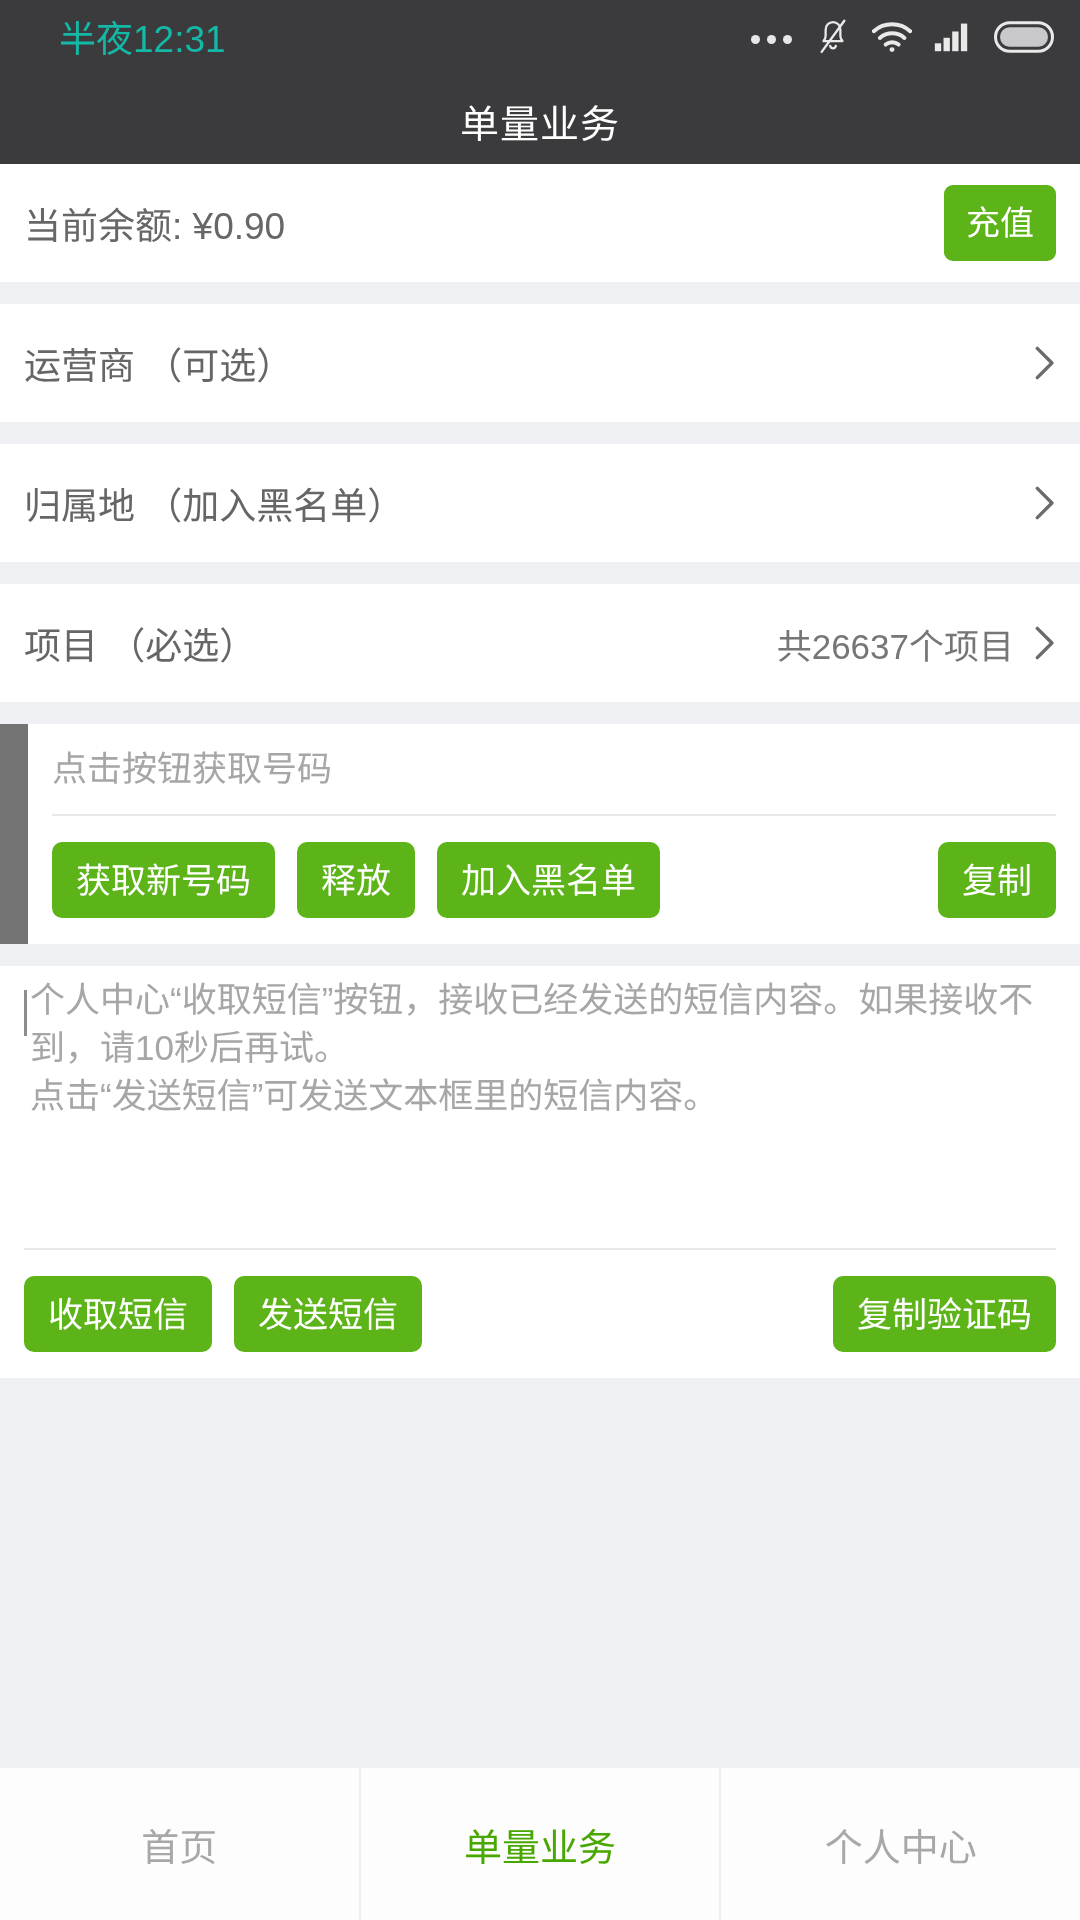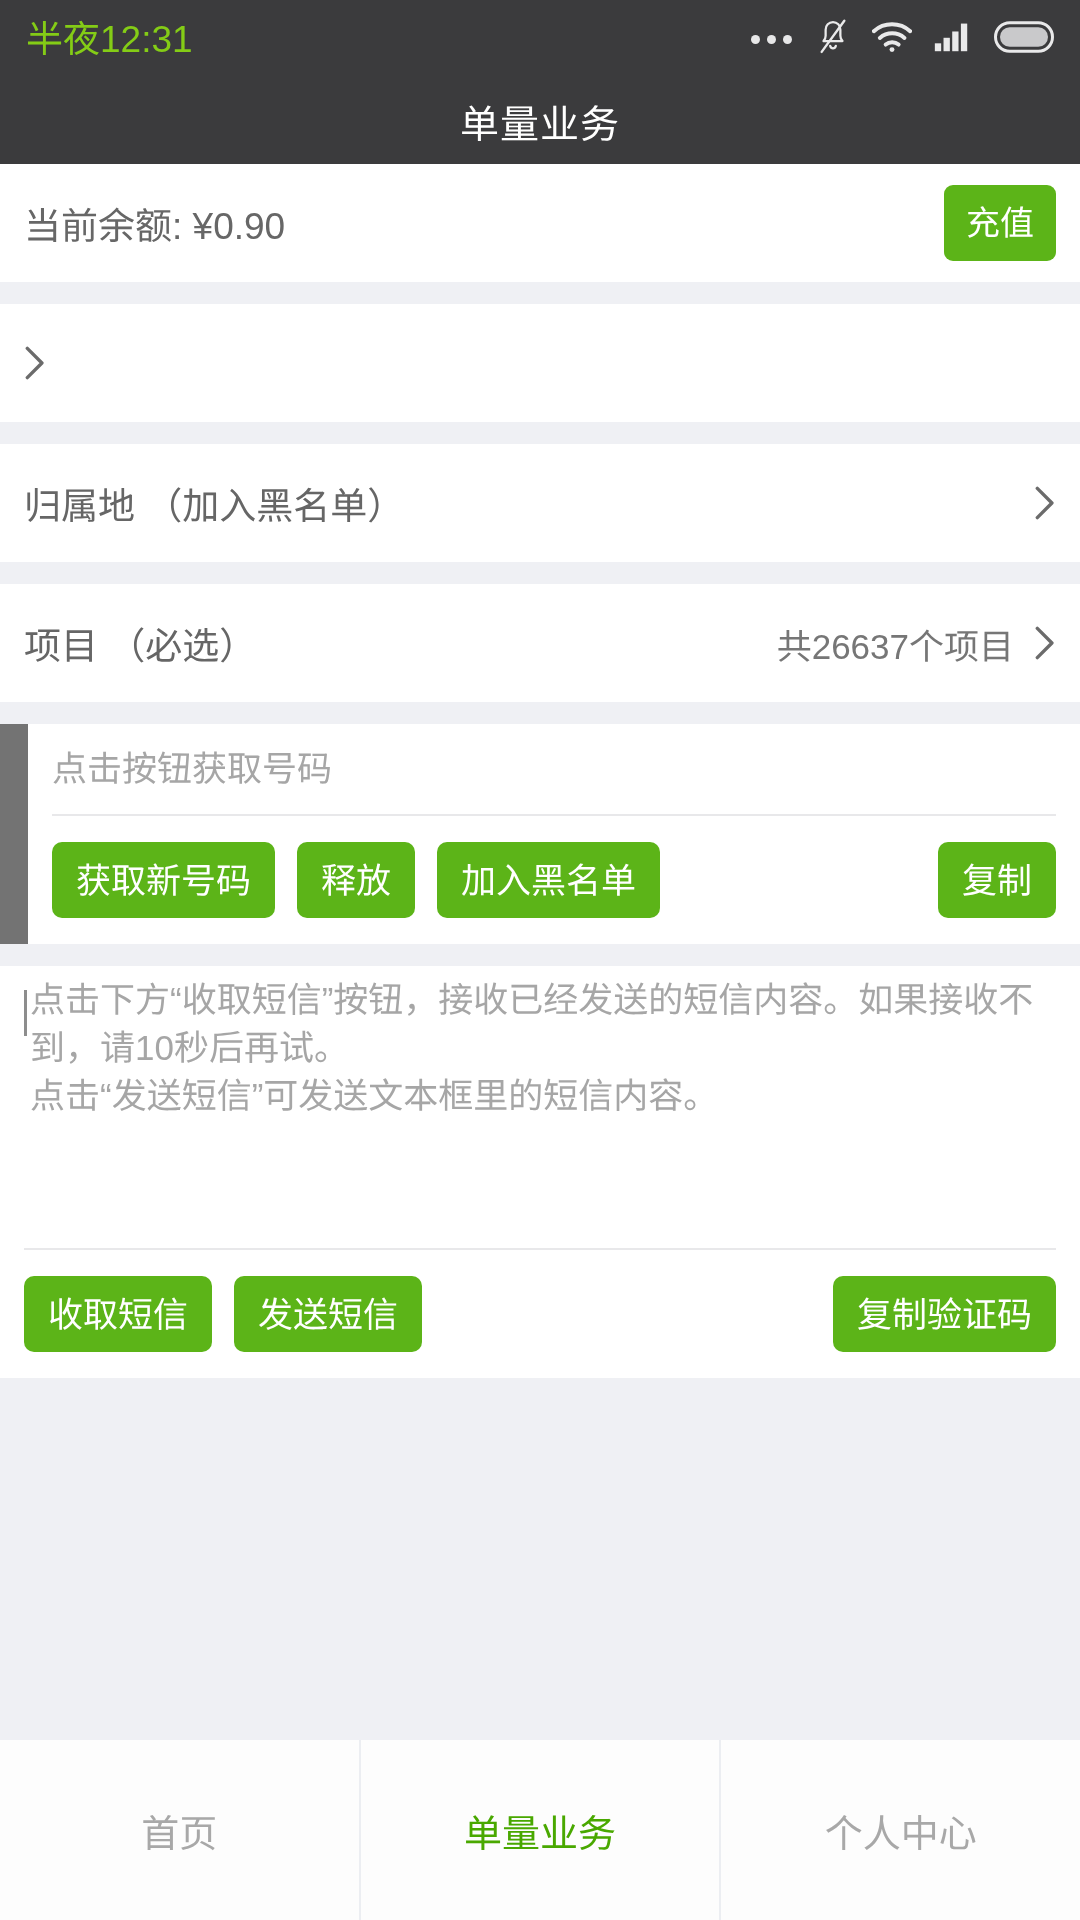--- a/index.html
+++ b/index.html
@@ -28,24 +28,25 @@
     height: 78px;
     background: #3b3b3d;
     display: flex;
     align-items: center;
     justify-content: space-between;
     padding: 0 26px 0 26px;
     box-sizing: border-box;
     flex: 0 0 auto;
   }
   .status-time {
-    color: #84cc16;
+    color: #14b8a6;
     font-size: 37px;
     letter-spacing: 0px;
     line-height: 1;
+    margin-left: 33px;
   }
   .status-icons {
     display: flex;
     align-items: center;
     gap: 22px;
   }
   .dots {
     display: flex;
     align-items: center;
     gap: 7px;
@@ -226,21 +227,21 @@
 
   
   .filler {
     flex: 1 1 auto;
     background: #eff0f4;
     min-height: 0;
   }
 
   
   .tabbar {
-    height: 180px;
+    height: 152px;
     background: #fdfdfd;
     display: flex;
     flex: 0 0 auto;
   }
   .tab {
     flex: 1 1 0;
     display: flex;
     align-items: center;
     justify-content: center;
     font-size: 38px;
@@ -313,20 +314,21 @@
       <div class="balance-row">
         <div class="balance-text">当前余额: ¥0.90</div>
         <button class="btn-green btn-recharge">充值</button>
       </div>
     </div>
 
     <div class="gap"></div>
 
     <div class="card">
       <div class="list-row">
+        <span class="list-label">运营商 （可选）</span>
         <span class="chev">
           <svg width="20" height="34" viewBox="0 0 13 22" fill="none">
             <path d="M1.5 1.5L11 11L1.5 20.5" stroke="#6b6b6b" stroke-width="2.2" stroke-linecap="round" stroke-linejoin="round"></path>
           </svg>
         </span>
       </div>
     </div>
 
     <div class="gap"></div>
 
@@ -366,21 +368,21 @@
         <span class="spacer"></span>
         <button class="btn-green btn-action last">复制</button>
       </div>
     </div>
 
     <div class="gap"></div>
 
     <div class="card sms-block">
       <div class="sms-area">
         <span class="caret"></span>
-        <div class="sms-placeholder">点击下方“收取短信”按钮，接收已经发送的短信内容。如果接收不到，请10秒后再试。
+        <div class="sms-placeholder">个人中心“收取短信”按钮，接收已经发送的短信内容。如果接收不到，请10秒后再试。
 点击“发送短信”可发送文本框里的短信内容。</div>
       </div>
       <div class="sms-divider"></div>
       <div class="btn-row">
         <button class="btn-green btn-action">收取短信</button>
         <button class="btn-green btn-action">发送短信</button>
         <span class="spacer"></span>
         <button class="btn-green btn-action last">复制验证码</button>
       </div>
     </div>

